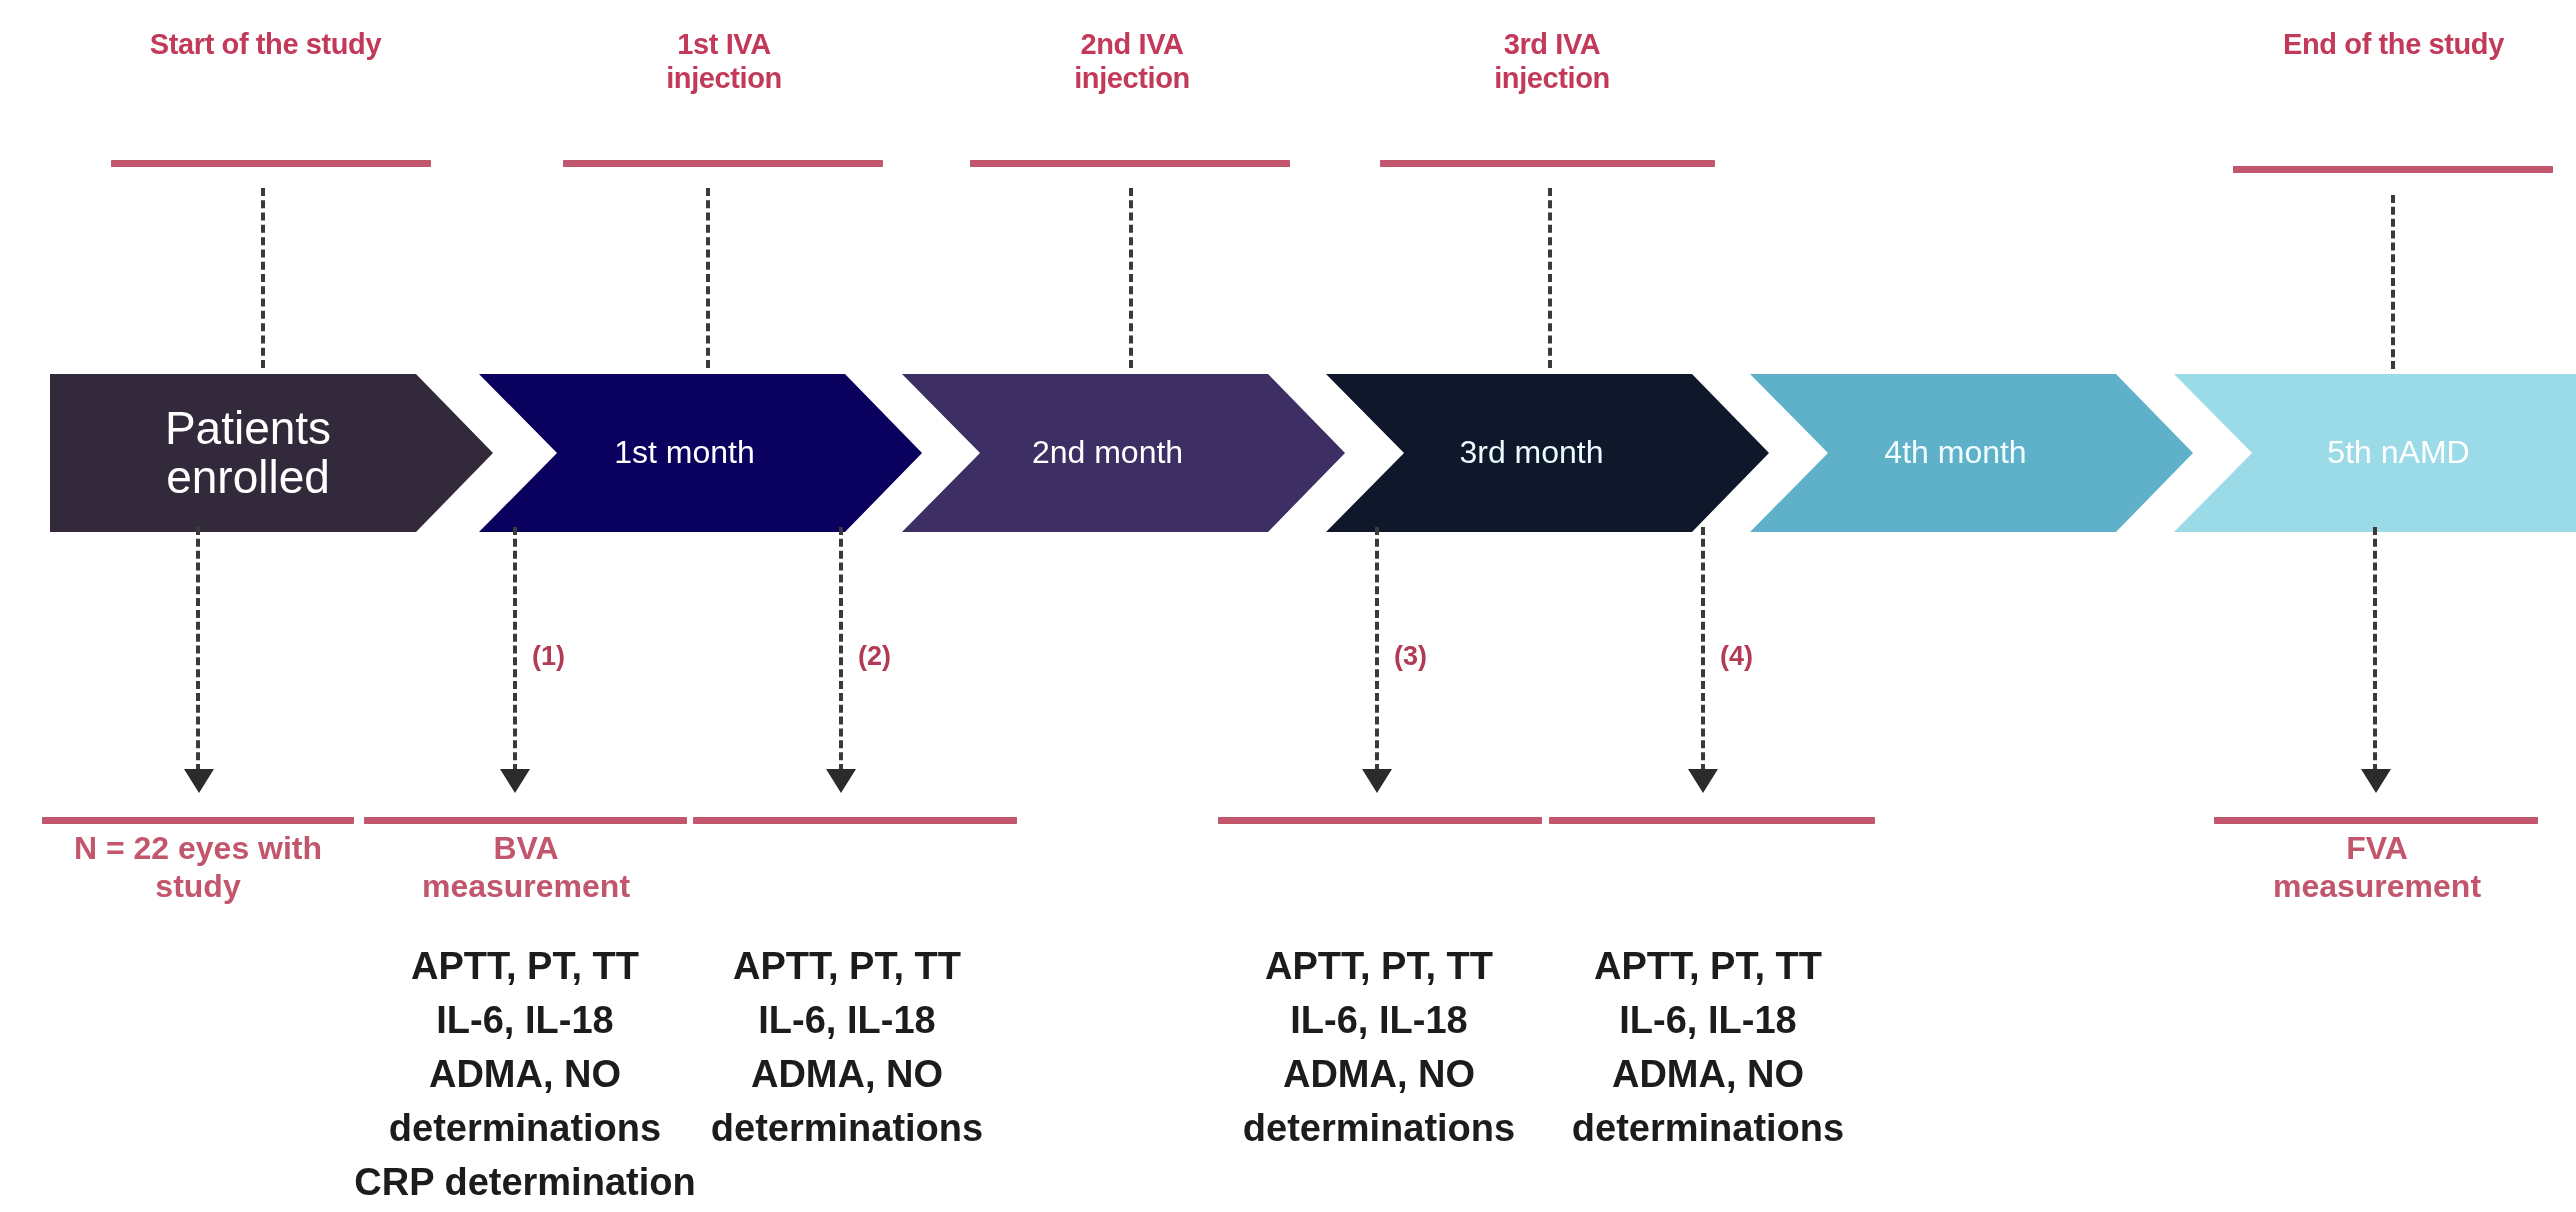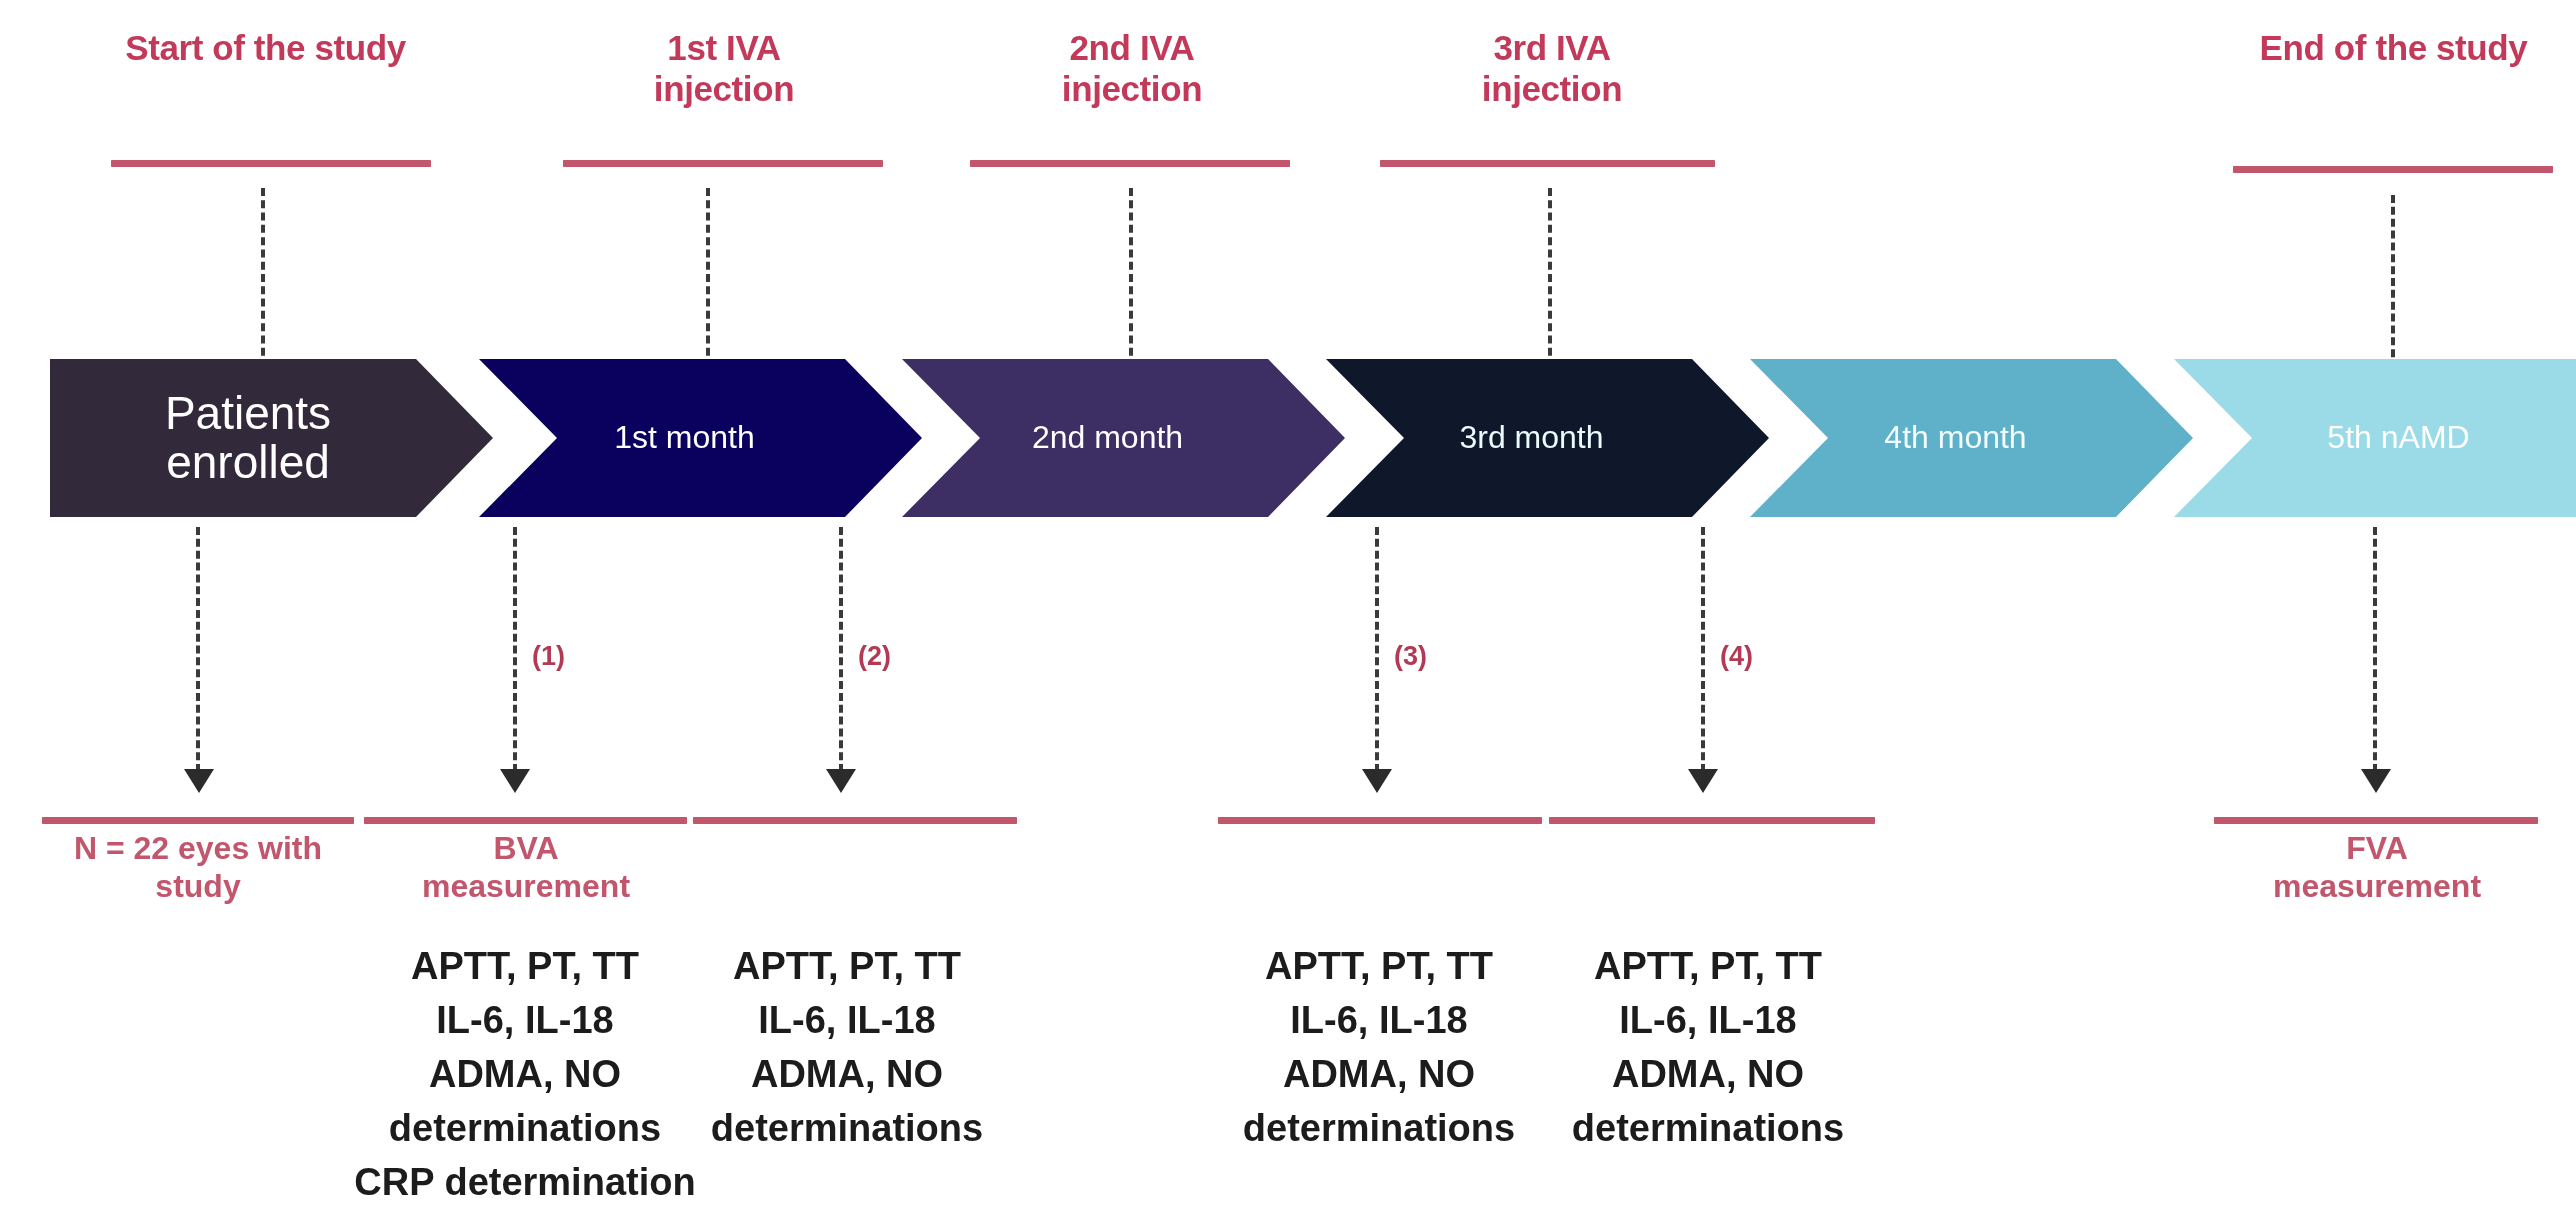--- a/index.html
+++ b/index.html
@@ -17,21 +17,21 @@
     background: #ffffff;
     overflow: hidden;
   }
 
   
   .milestone {
     position: absolute;
     text-align: center;
     color: #c2395a;
     font-weight: 700;
-    font-size: 35px;
+    font-size: 29px;
     line-height: 1.18;
     letter-spacing: -0.4px;
   }
   .milestone .ml-line { display: block; }
 
   
   .rule {
     position: absolute;
     height: 7.1px;
     background: #c2566c;
@@ -50,21 +50,21 @@
     height: 0;
     border-left: 15px solid transparent;
     border-right: 15px solid transparent;
     border-top: 24px solid #2b2b2b;
   }
 
   
   .band {
     position: absolute;
     left: 0;
-    top: 359px;
+    top: 374px;
     width: 2576px;
     height: 158px;
   }
   .chev {
     position: absolute;
     top: 0;
     height: 158px;
     display: flex;
     align-items: center;
     justify-content: center;

